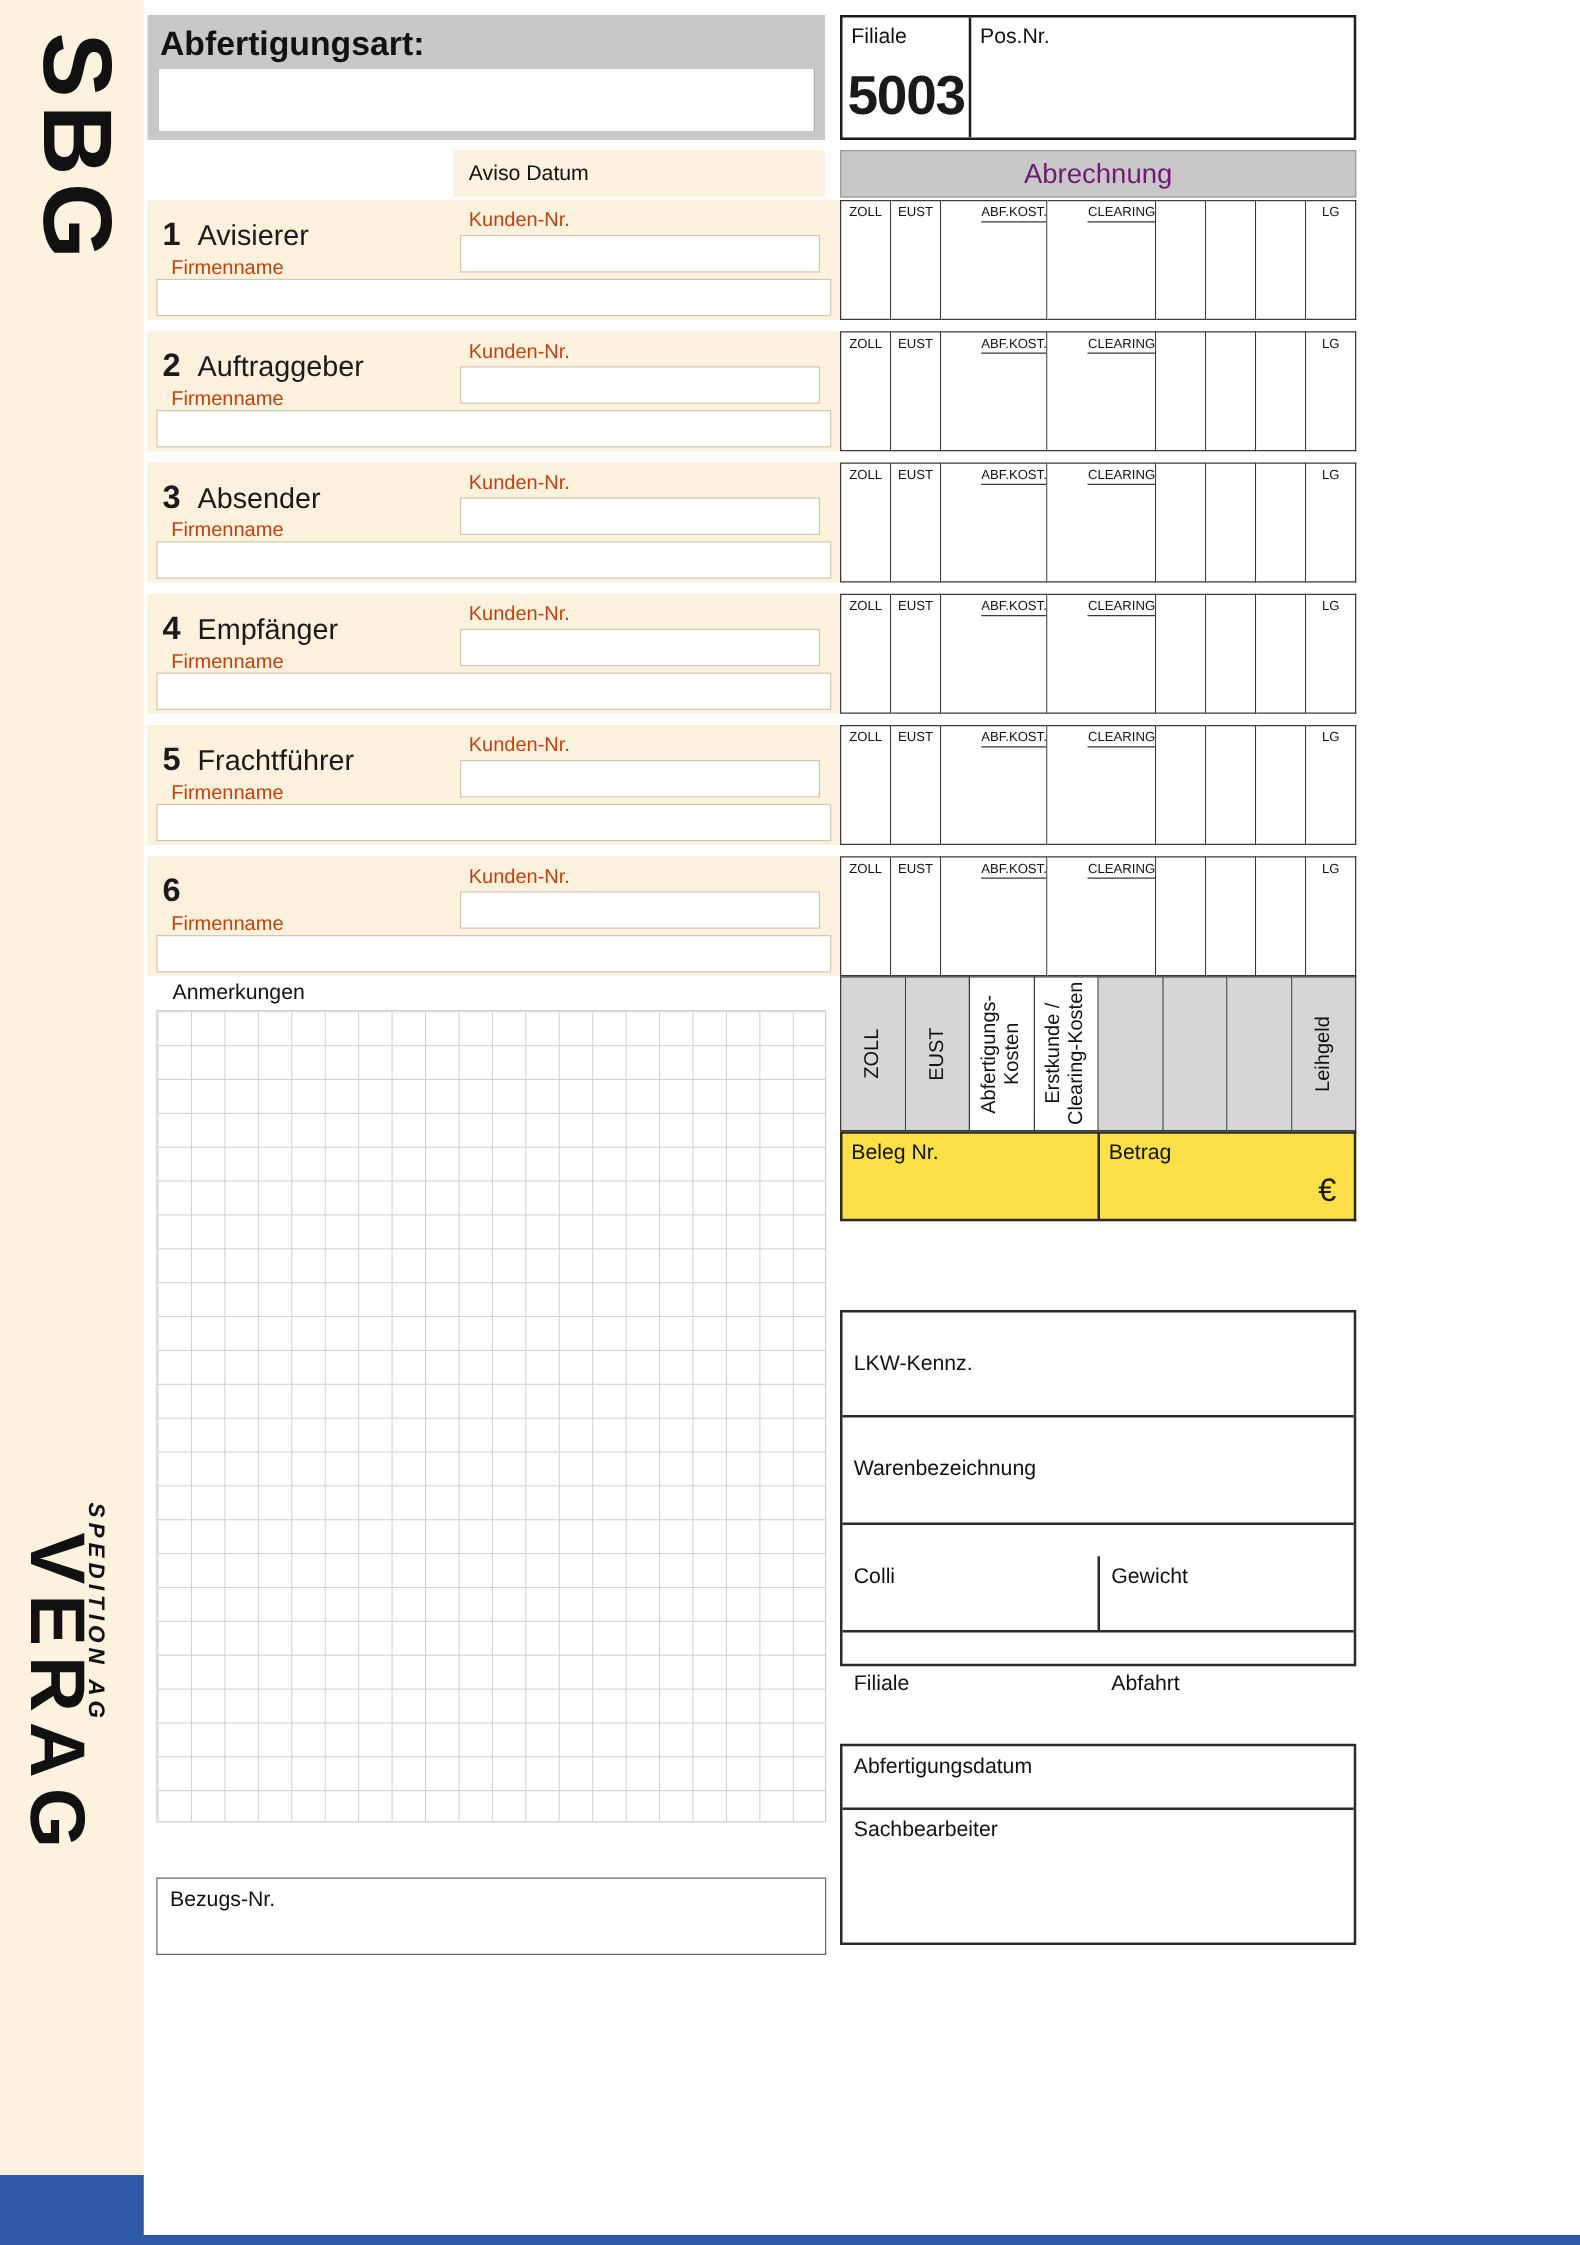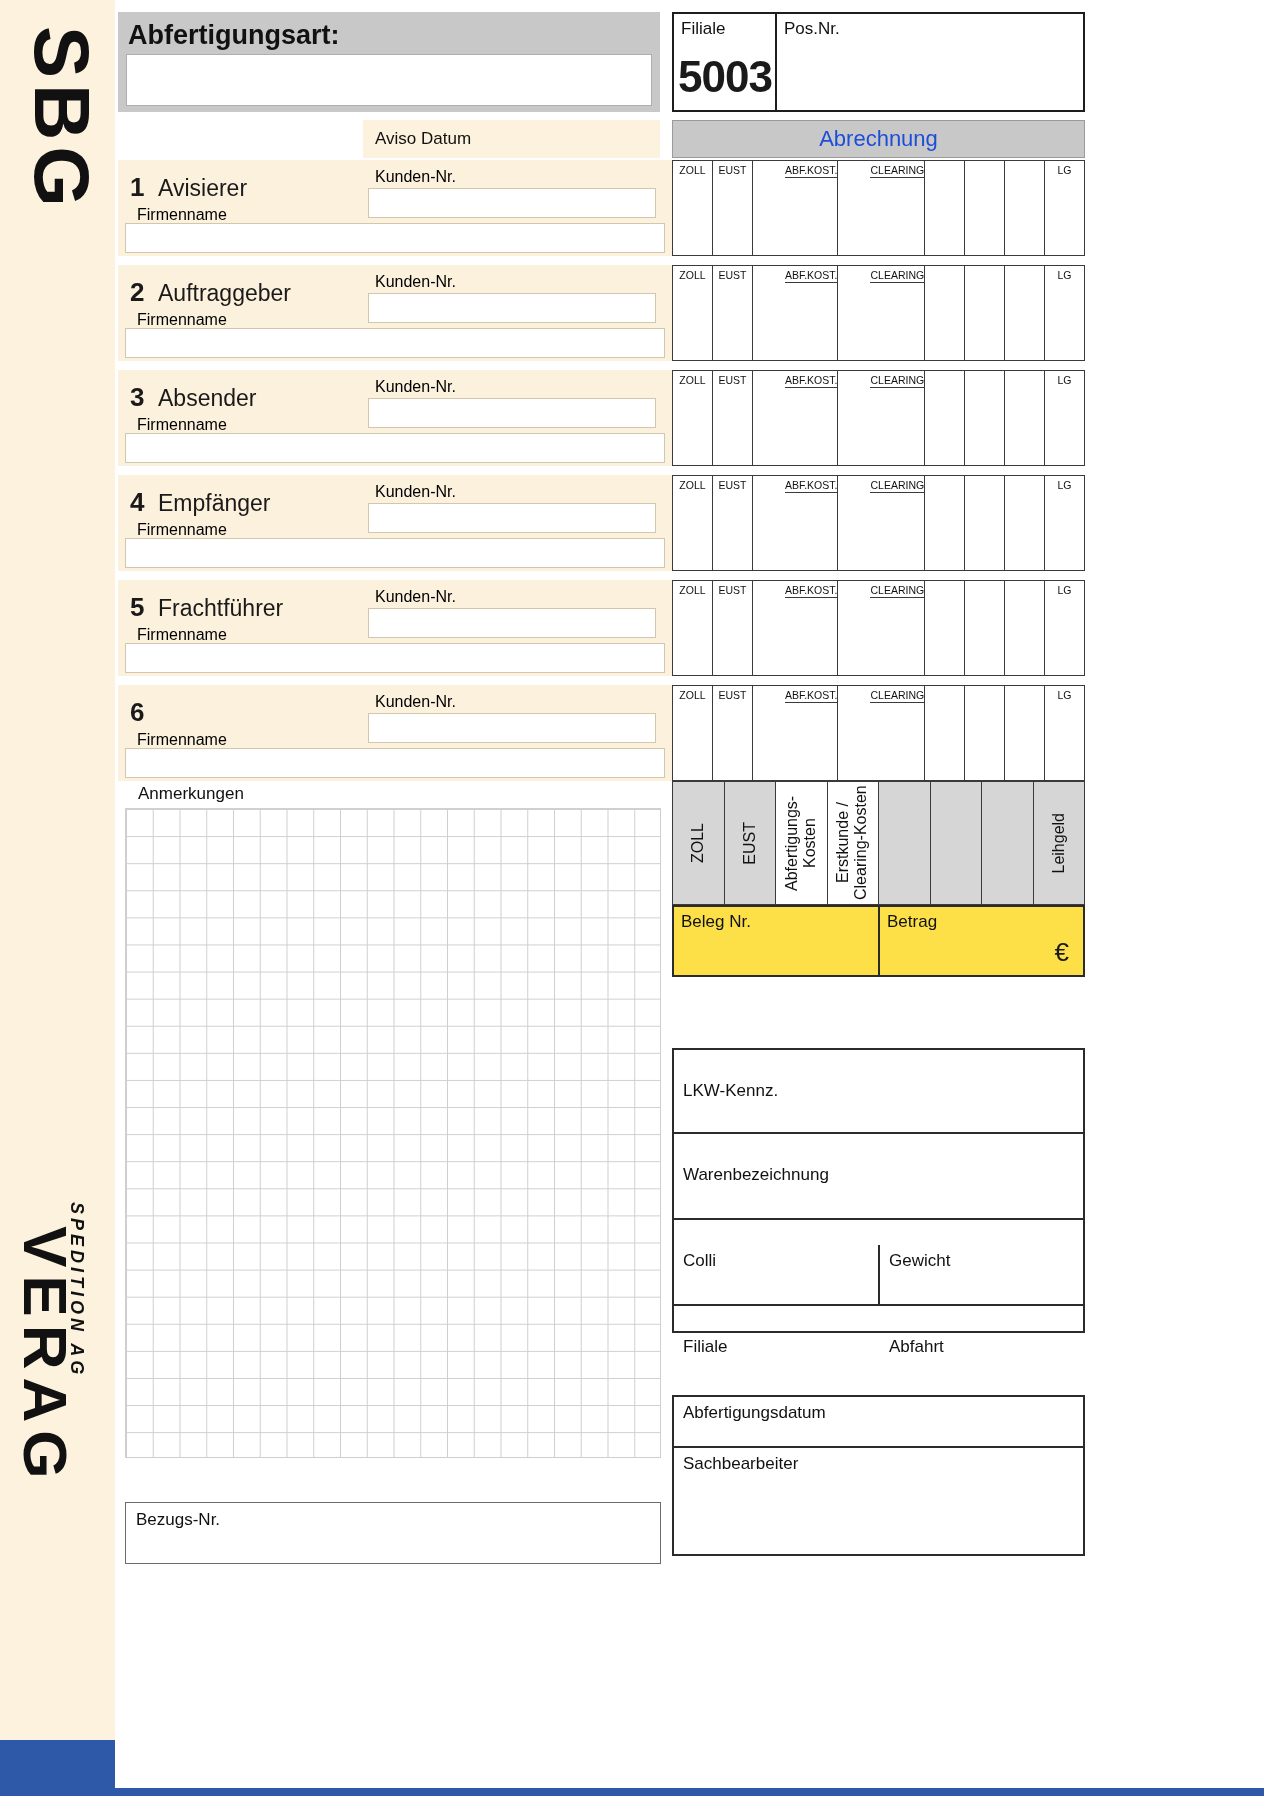--- a/index.html
+++ b/index.html
@@ -85,21 +85,21 @@
     position: absolute; left: 363px; top: 120px;
     width: 297px; height: 38px;
     background: #fcf2de;
   }
   .aviso-block span { position: absolute; left: 12px; top: 9px; }
   .abrechnung-header {
     position: absolute; left: 672px; top: 120px;
     width: 413px; height: 38px;
     background: #c8c8c8; border: 1px solid #9a9a9a;
     display: flex; align-items: center; justify-content: center;
-    font-size: 22px; color: #1d4ed8;
+    font-size: 22px; color: #701a75;
   }
 
   
   .rows-container {
     position: absolute; left: 118px; top: 160px;
     width: 967px;
     display: flex; flex-direction: column; gap: 9px;
   }
   .party-row { display: flex; height: 96px; }
   .party-block {
@@ -107,21 +107,21 @@
     background: #fbf1dd;
   }
   .p-num {
     position: absolute; left: 12px; top: 12px;
     font-size: 26px; font-weight: 700;
   }
   .p-label {
     position: absolute; left: 40px; top: 15px;
     font-size: 23px;
   }
-  .small-label { font-size: 16px; color: #000000; }
+  .small-label { font-size: 16px; color: #c2410c; }
   .kunden-label { position: absolute; left: 257px; top: 8px; }
   .input { background: #ffffff; border: 1px solid #d2c6ab; position: absolute; }
   .kunden-input { left: 250px; top: 28px; width: 288px; height: 30px; }
   .firma-label { position: absolute; left: 19px; top: 46px; }
   .firma-input { left: 7px; top: 63px; width: 540px; height: 30px; }
 
   .settle-row { width: 413px; height: 96px; display: flex; }
   .s-cell {
     flex: 1; border: 1px solid #3a3a3a; border-left: none;
     background: #fff; position: relative;

